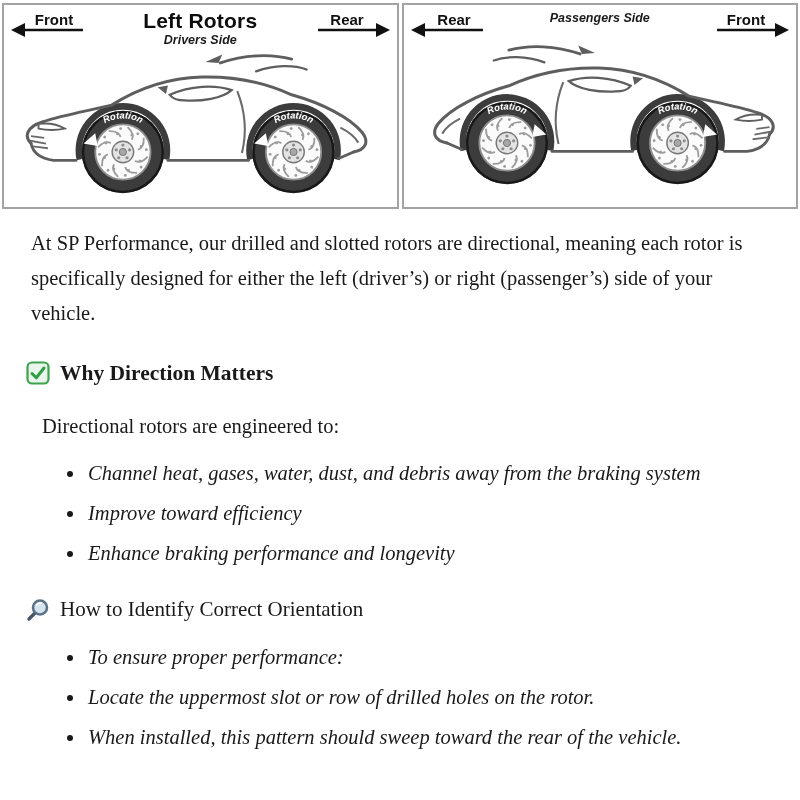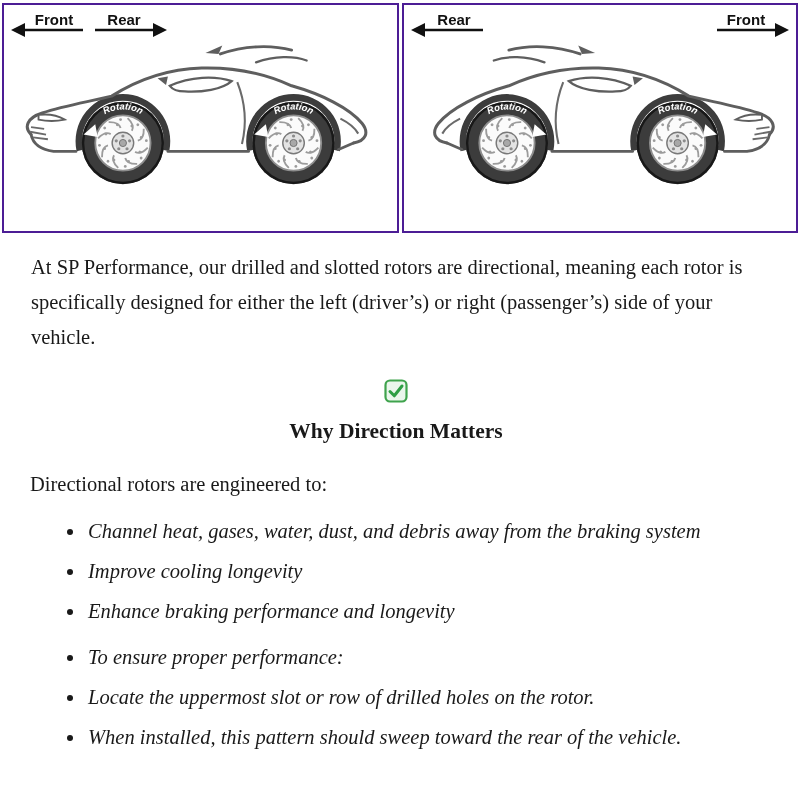--- a/index.html
+++ b/index.html
@@ -4,39 +4,39 @@
 <style>
   html,body{margin:0;padding:0;background:#fff;}
   body{
     width:800px;height:800px;overflow:hidden;
     font-family:"Liberation Serif", serif;color:#191919;
   }
 
   
   .diagram{display:flex;gap:3px;padding:3px 2px 0 2px;background:#fff;}
   .panel{
-    flex:1;border:2px solid #4c1d95;height:230px;box-sizing:border-box;
+    flex:1;border:2px solid #a3a3a3;height:206px;box-sizing:border-box;
     background:#fff;overflow:hidden;
   }
   .panel-header{display:flex;align-items:flex-start;padding:5px 5px 0 5px;}
   .titles{flex:1;text-align:center;font-family:"Liberation Sans",sans-serif;line-height:1.05;}
   .panel-title{font-size:21px;font-weight:bold;letter-spacing:.2px;color:#0d0d0d;}
   .panel-sub{font-size:12.5px;font-weight:bold;font-style:italic;margin-top:2px;color:#1a1a1a;}
   .dir-svg{display:block;width:80px;height:28px;}
   .dir-svg text{font-family:"Liberation Sans",sans-serif;font-weight:bold;font-size:15px;fill:#111;}
   .car-svg{display:block;width:100%;height:150px;margin-top:0;}
   .rot-text{font-family:"Liberation Sans",sans-serif;font-style:italic;font-weight:bold;font-size:10px;fill:#fff;}
 
   
   .content{padding:2px 34px 0 26px;font-size:20.5px;line-height:1.7;}
   .intro{margin:15px 5px 0;}
-  h2{display:flex;align-items:center;gap:10px;flex-direction:column;}
+  h2{display:flex;align-items:center;gap:10px;}
   .h-bold{font-size:21.5px;font-weight:700;margin:24px 0 0;}
   .h-regular{font-size:21px;font-weight:400;margin:22px 0 0;}
-  .lead{margin:18px 4px 0;}
+  .lead{margin:18px 16px 0;}
   ul{margin:12px 0 0;padding-left:60px;}
   li{margin:5px 0;padding-left:2px;font-style:italic;}
   .icon-box{display:inline-flex;width:24px;height:24px;flex:0 0 auto;}
   .icon-box svg{width:100%;height:100%;}
 </style>
 </head>
 <body>
 
 <svg width="0" height="0" style="position:absolute" aria-hidden="true">
   <defs>
@@ -105,20 +105,24 @@
 
 <div class="diagram">
 
   <div class="panel">
     <div class="panel-header">
       <svg class="dir-svg" viewBox="0 0 80 28">
         <polygon points="2,20 16,13 16,27" fill="#111"></polygon>
         <line x1="14" y1="20" x2="74" y2="20" stroke="#111" stroke-width="2.6"></line>
         <text x="45" y="15" text-anchor="middle">Front</text>
       </svg>
+      <div class="titles">
+        <div class="panel-title">Left Rotors</div>
+        <div class="panel-sub">Drivers Side</div>
+      </div>
       <svg class="dir-svg" viewBox="0 0 80 28">
         <polygon points="78,20 64,13 64,27" fill="#111"></polygon>
         <line x1="6" y1="20" x2="66" y2="20" stroke="#111" stroke-width="2.6"></line>
         <text x="35" y="15" text-anchor="middle">Rear</text>
       </svg>
     </div>
     <svg class="car-svg" viewBox="0 0 393 160">
       <g transform="translate(6,0)">
           <use href="#carBody"></use>
         </g>
@@ -134,20 +138,21 @@
   </div>
 
   <div class="panel">
     <div class="panel-header">
       <svg class="dir-svg" viewBox="0 0 80 28">
         <polygon points="2,20 16,13 16,27" fill="#111"></polygon>
         <line x1="14" y1="20" x2="74" y2="20" stroke="#111" stroke-width="2.6"></line>
         <text x="45" y="15" text-anchor="middle">Rear</text>
       </svg>
       <div class="titles">
+        <div class="panel-sub">Passengers Side</div>
       </div>
       <svg class="dir-svg" viewBox="0 0 80 28">
         <polygon points="78,20 64,13 64,27" fill="#111"></polygon>
         <line x1="6" y1="20" x2="66" y2="20" stroke="#111" stroke-width="2.6"></line>
         <text x="35" y="15" text-anchor="middle">Front</text>
       </svg>
     </div>
     <svg class="car-svg" viewBox="0 0 393 160">
       <g transform="translate(387,0) scale(-1,1)">
           <use href="#carBody"></use>
@@ -175,24 +180,34 @@
         <path d="M 6 12.5 L 10.3 16.8 L 18 7" fill="none" stroke="#2e9e44" stroke-width="3" stroke-linecap="round" stroke-linejoin="round"></path>
       </svg>
     </span>
     <span>Why Direction Matters</span>
   </h2>
 
   <p class="lead">Directional rotors are engineered to:</p>
 
   <ul>
     <li>Channel heat, gases, water, dust, and debris away from the braking system</li>
-    <li>Improve cooling longevity</li>
+    <li>Improve toward efficiency</li>
     <li>Enhance braking performance and longevity</li>
   </ul>
 
+  <h2 class="h-regular">
+    <span class="icon-box">
+      <svg viewBox="0 0 24 24">
+        <line x1="9" y1="15" x2="3" y2="21" stroke="#46576a" stroke-width="3.4" stroke-linecap="round"></line>
+        <circle cx="14" cy="9.5" r="7" fill="#d6e4ee" stroke="#5b7285" stroke-width="2.6"></circle>
+        <path d="M 10.5 7 Q 12.5 4.8 15.5 5.2" fill="none" stroke="#ffffff" stroke-width="1.8" stroke-linecap="round"></path>
+      </svg>
+    </span>
+    <span>How to Identify Correct Orientation</span>
+  </h2>
 
   <ul>
     <li>To ensure proper performance:</li>
     <li>Locate the uppermost slot or row of drilled holes on the rotor.</li>
     <li>When installed, this pattern should sweep toward the rear of the vehicle.</li>
   </ul>
 
 </main>
 
 </body></html>

